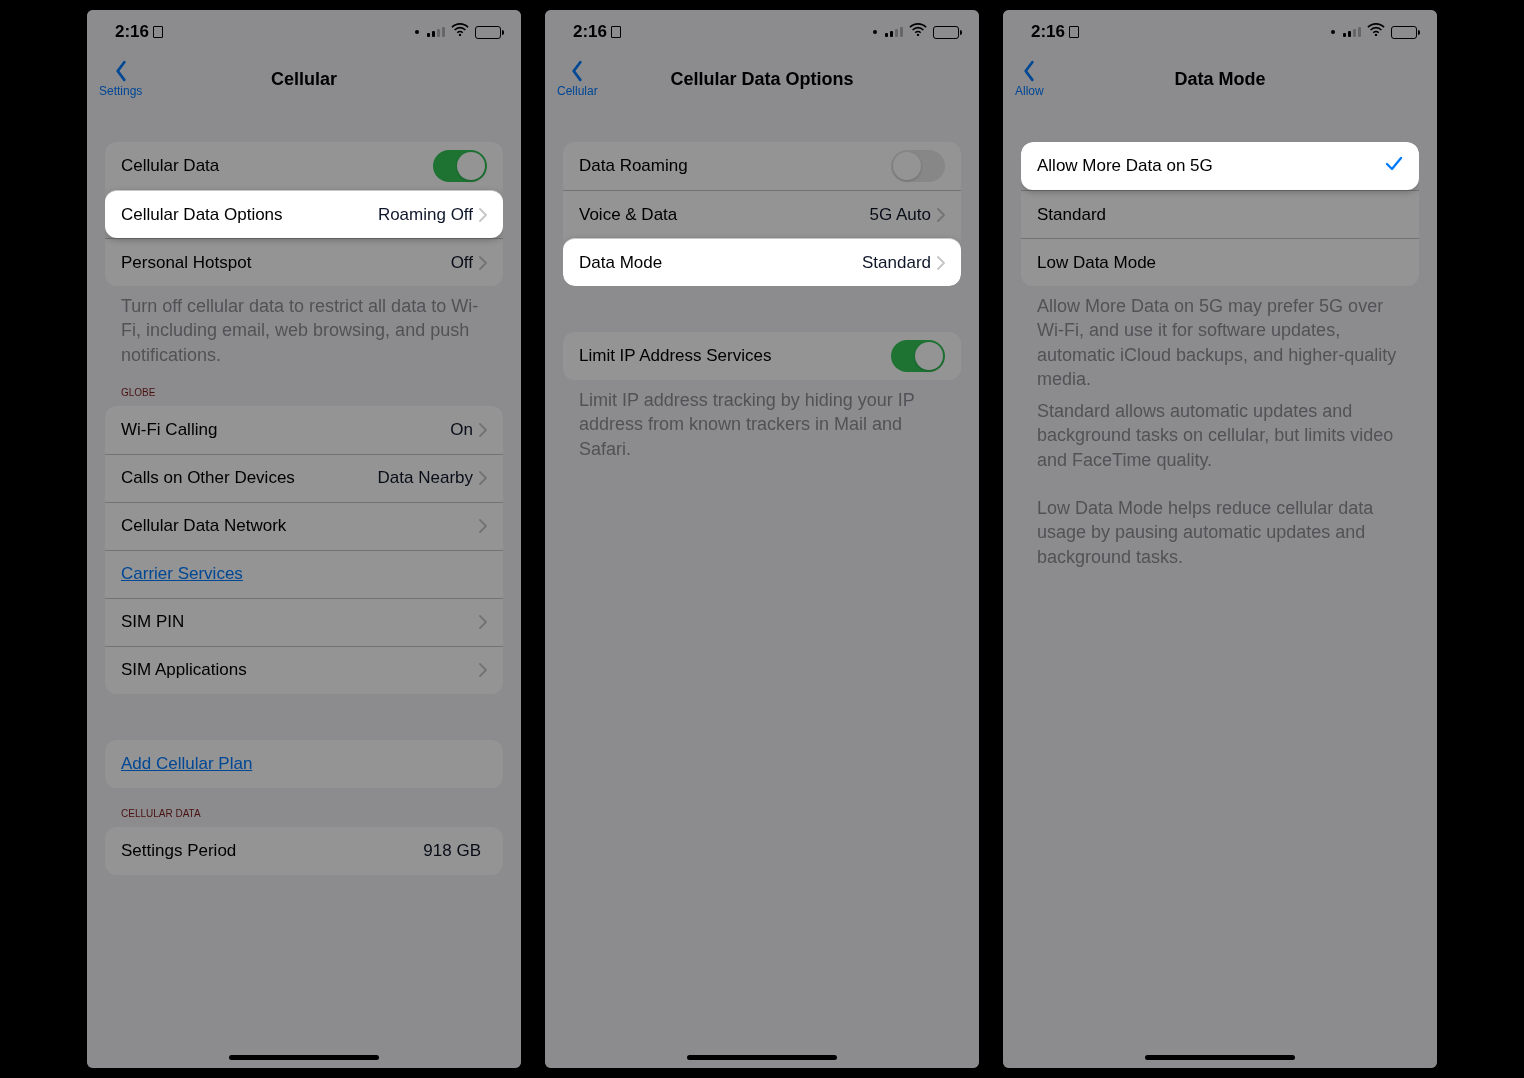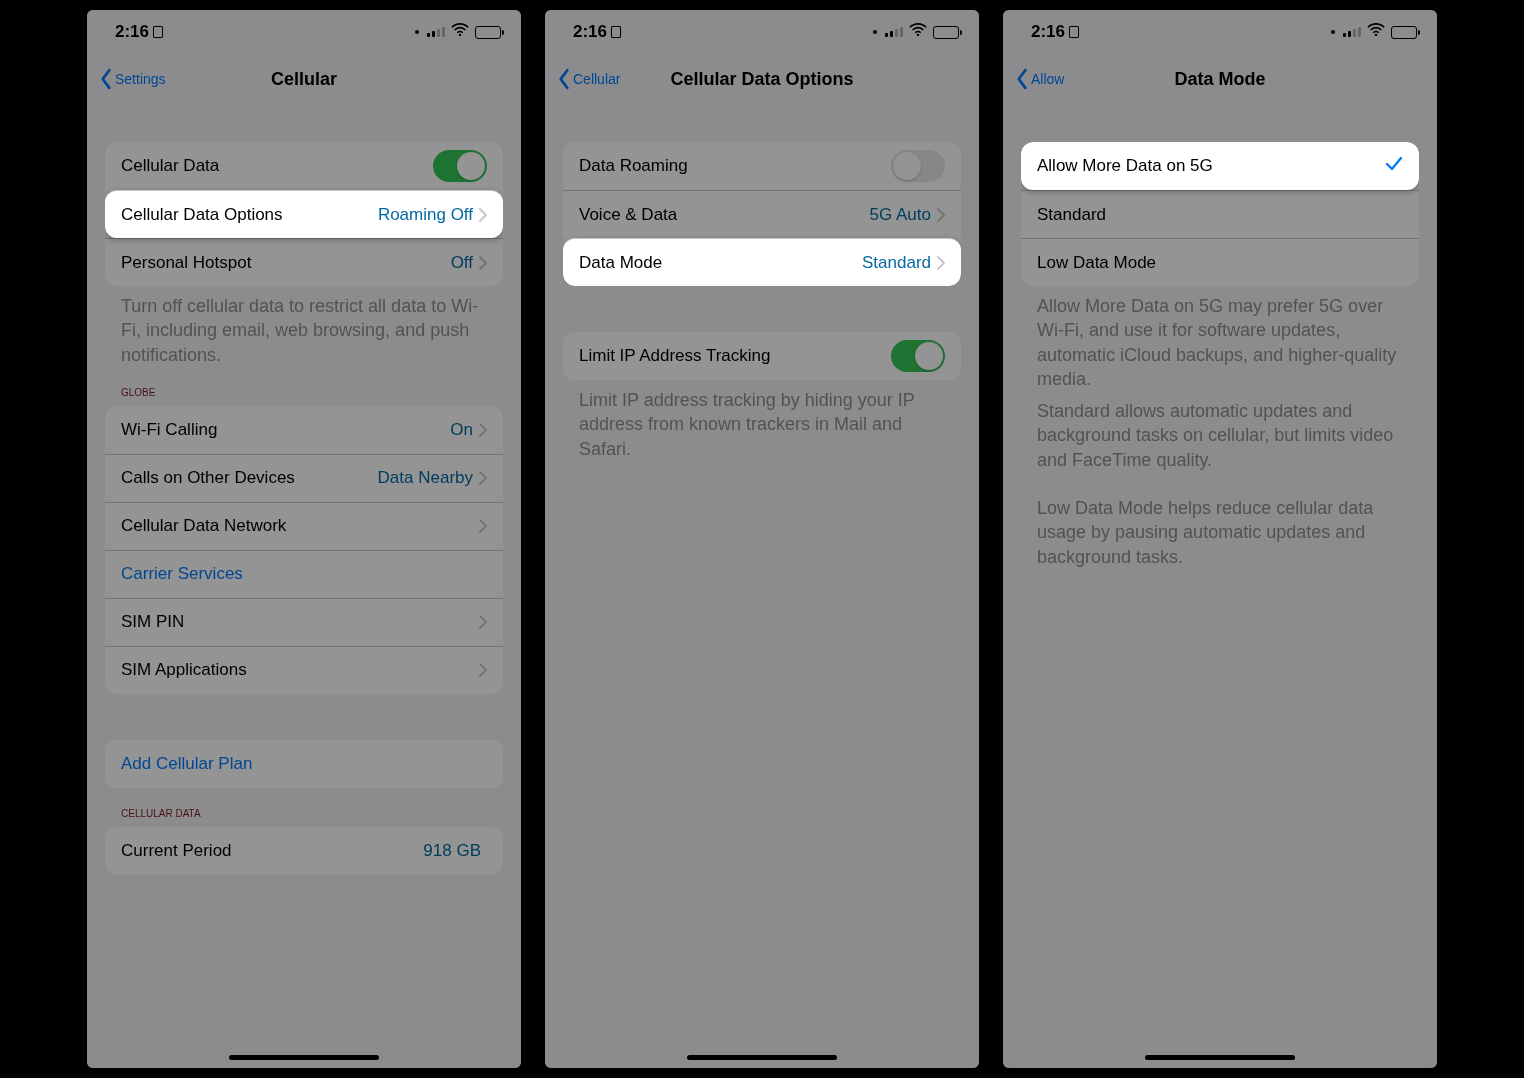--- a/index.html
+++ b/index.html
@@ -69,22 +69,23 @@
   
   .nav {
     height: 50px;
     display: flex;
     align-items: center;
     position: relative;
     padding: 0 12px;
   }
   .nav-back {
     display: flex; align-items: center;
-    color: #007aff; font-size: 14px;
+    color: #007aff; font-size: 12px;
     gap: 2px;
+    flex-direction: column;
   }
   .nav-back svg { width: 14px; height: 22px; }
   .nav-title {
     position: absolute; left: 0; right: 0;
     text-align: center; font-weight: 600; font-size: 18px;
     pointer-events: none;
   }
   
   .content { padding: 0 18px; }
   .group {
@@ -95,22 +96,22 @@
   .group + .footer-text { padding: 8px 16px 0 16px; }
   .row {
     min-height: 48px;
     display: flex; align-items: center;
     padding: 0 16px;
     font-size: 17px;
     position: relative;
   }
   .row + .row { border-top: 0.5px solid #c6c6c8; }
   .row-label { flex: 1; color: #000; }
-  .row-label.link { color: #007aff; }
-  .row-value { color: #0369a1; font-size: 17px; margin-right: 6px;}
+  .row-label.link { color: #007aff; text-decoration: underline; }
+  .row-value { color: #0f172a; font-size: 17px; margin-right: 6px;}
   .chevron svg { width: 8px; height: 14px; }
   .chevron { color: #c6c6c8; display:flex; align-items:center;}
   .check svg { width: 18px; height: 18px; }
   .check { color: #007aff; }
   .sect-header {
     font-size: 10px; color: #7f1d1d;
     padding: 20px 16px 8px 16px;
     text-transform: uppercase;
   }
   .footer-text {
@@ -288,21 +289,21 @@
     <div class="spacer-lg"></div>
     <div class="group">
       <div class="row">
         <span class="row-label link">Add Cellular Plan</span>
       </div>
     </div>
 
     <div class="sect-header">CELLULAR DATA</div>
     <div class="group">
       <div class="row">
-        <span class="row-label">Current Period</span>
+        <span class="row-label">Settings Period</span>
         <span class="row-value">918 GB</span>
       </div>
     </div>
   </div>
 
   <div class="home-indicator"></div>
 </div>
 
 <div class="phone">
   <div class="dim-overlay"></div>
@@ -362,21 +363,21 @@
             <svg>
               <use href="#chev-right"></use>
             </svg>
           </span>
       </div>
     </div>
 
     <div class="spacer-lg"></div>
     <div class="group">
       <div class="row">
-        <span class="row-label">Limit IP Address Tracking</span>
+        <span class="row-label">Limit IP Address Services</span>
         <div class="toggle on">
             <div class="toggle-knob"></div>
           </div>
       </div>
     </div>
     <div class="footer-text">Limit IP address tracking by hiding your IP address from known trackers in Mail and Safari.</div>
   </div>
 
   <div class="home-indicator"></div>
 </div>

